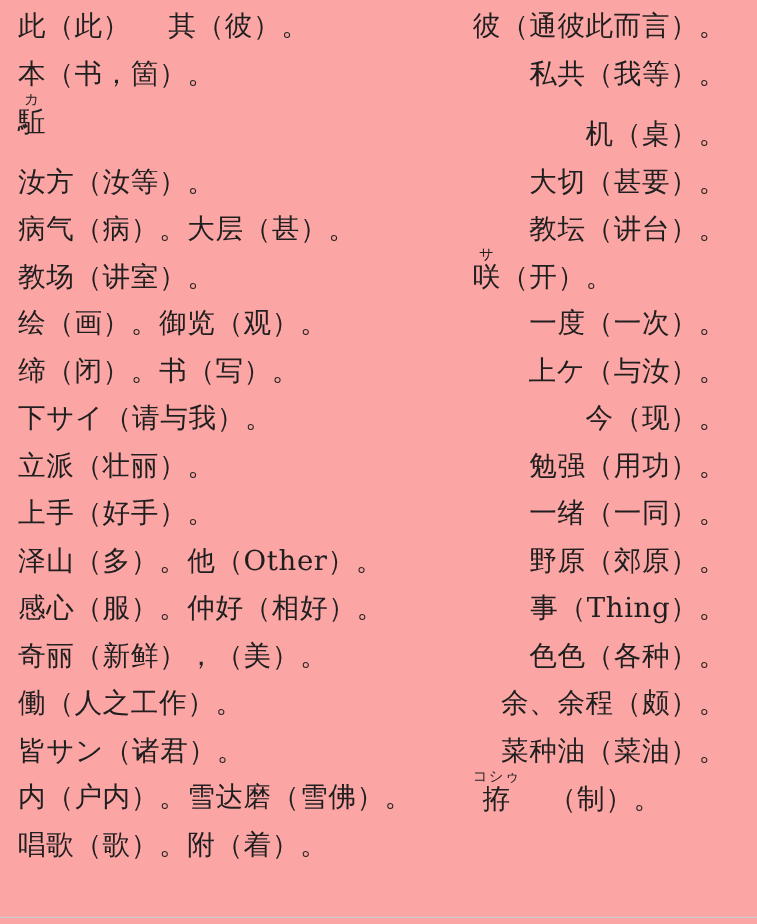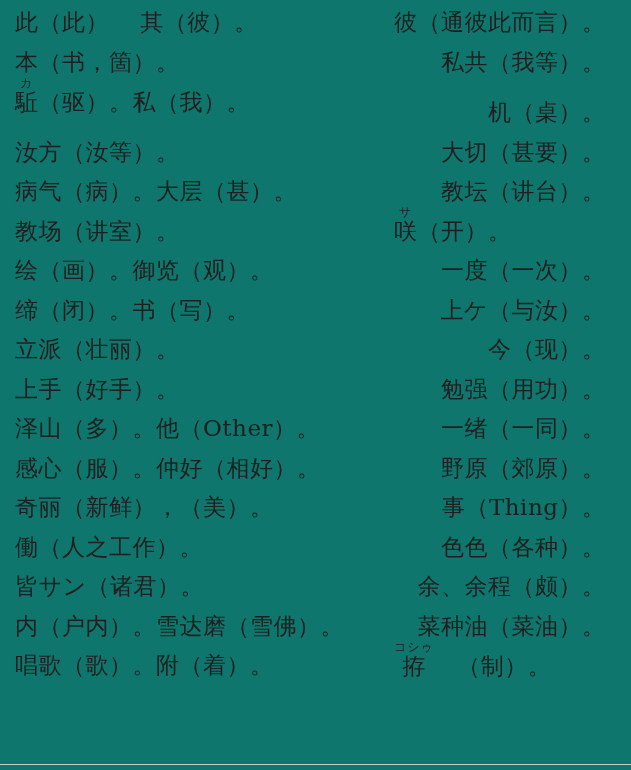--- a/index.html
+++ b/index.html
@@ -63,38 +63,38 @@
     top: 764px;
     left: 0;
     width: 631px;
     height: 1px;
     background: #c9cdcd;
   }
 </style>
 </head>
 <body>
 
-<div class="page" style="background: #0f766e; color: rgb(31, 31, 31);">
+<div class="page" style="background: #fca5a5; color: rgb(31, 31, 31);">
 
   <div class="col col-left">
     <div class="line"><span>此（此）　 其（彼）。</span></div>
     <div class="line"><span>本（书，箇）。</span></div>
     <div class="line has-ruby">
       <span class="ruby-unit">
         <span class="rt">カ</span>
         <span class="rb">駈</span>
       </span>
-      <span class="rest">（驱）。私（我）。</span>
     </div>
     <div class="gap"></div>
     <div class="line"><span>汝方（汝等）。</span></div>
     <div class="line"><span>病气（病）。大层（甚）。</span></div>
     <div class="line"><span>教场（讲室）。</span></div>
     <div class="line"><span>绘（画）。御览（观）。</span></div>
     <div class="line"><span>缔（闭）。书（写）。</span></div>
+    <div class="line"><span>下サイ（请与我）。</span></div>
     <div class="line"><span>立派（壮丽）。</span></div>
     <div class="line"><span>上手（好手）。</span></div>
     <div class="line"><span>泽山（多）。他（Other）。</span></div>
     <div class="line"><span>感心（服）。仲好（相好）。</span></div>
     <div class="line"><span>奇丽（新鲜），（美）。</span></div>
     <div class="line"><span>働（人之工作）。</span></div>
     <div class="line"><span>皆サン（诸君）。</span></div>
     <div class="line"><span>内（户内）。雪达磨（雪佛）。</span></div>
     <div class="line"><span>唱歌（歌）。附（着）。</span></div>
   </div>

